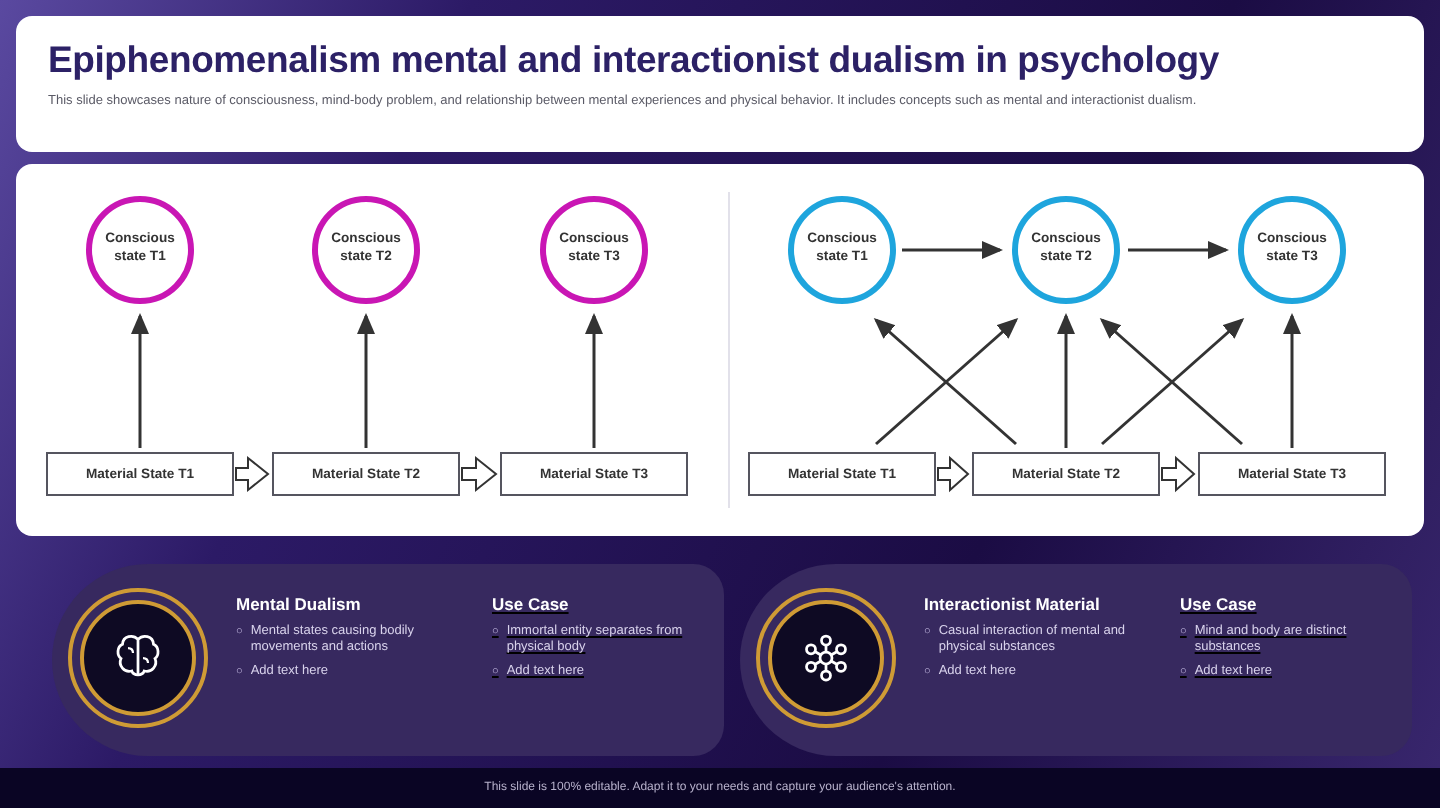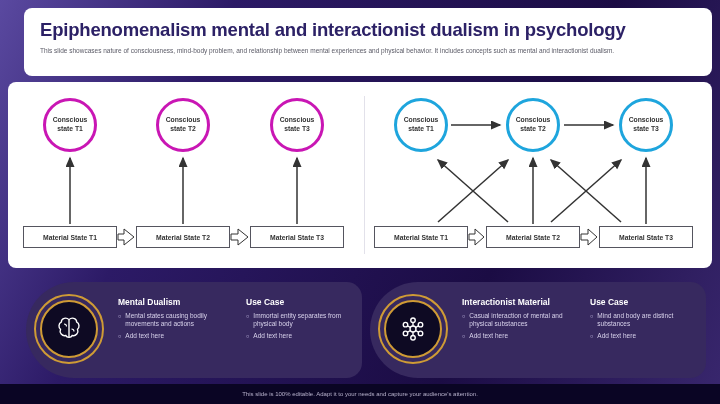--- a/index.html
+++ b/index.html
@@ -2,21 +2,21 @@
 <html><head>
 <meta charset="utf-8">
 <style>
   * { margin:0; padding:0; box-sizing:border-box; }
   html,body { width:720px; height:404px; }
   body { font-family:"Liberation Sans", sans-serif; background:#1b0c44; }
   .slide { position:relative; width:720px; height:404px; overflow:hidden;
            background:linear-gradient(115deg,#5a49a0 0%, #2c1a66 26%, #1b0c44 68%, #39276e 100%); }
 
   .card { position:absolute; background:#ffffff; border-radius:8px; }
-  .title-card { left:24px; right:8px; top:8px; height:68px; padding:11px 16px 0; }
+  .title-card { left:8px; right:8px; top:8px; height:68px; padding:11px 16px 0; }
   .page-title { font-size:18.5px; font-weight:bold; color:#2c2166; letter-spacing:-0.2px; }
   .subtitle { margin-top:6px; font-size:6.5px; color:#5a5a66; }
 
   .diagram-card { left:8px; right:8px; top:82px; height:186px; }
   .divider { position:absolute; left:356px; top:14px; bottom:14px; width:1px; background:#e2e1ea; }
 
   .arrows { position:absolute; left:0; top:0; width:704px; height:186px; }
 
   .circle { position:absolute; top:16px; width:54px; height:54px; border-radius:50%;
             background:#fff; display:flex; align-items:center; justify-content:center;
@@ -30,21 +30,21 @@
           font-size:6.8px; font-weight:bold; color:#333; }
 
   .panel { position:absolute; top:282px; width:336px; height:96px; background:#37295f;
            border-radius:50px 16px 16px 50px; }
   .icon-ring { position:absolute; left:8px; top:12px; width:70px; height:70px; border-radius:50%;
                border:2px solid #cf9b35; display:flex; align-items:center; justify-content:center; }
   .icon-core { width:58px; height:58px; border-radius:50%; background:#0e0a23;
                border:2px solid #cf9b35; display:flex; align-items:center; justify-content:center; }
   .pcol { position:absolute; top:15px; }
   .pcol.c1 { left:92px;  width:120px; }
-  .pcol.c2 { left:220px; width:110px; }
+  .pcol.c2 { left:220px; width:110px;text-decoration:underline; }
   .ptitle { font-size:8.5px; font-weight:bold; color:#ffffff; margin-bottom:5px; }
   .bullet { display:flex; gap:4px; margin-bottom:3px; font-size:6.5px; color:#d9d3ec; line-height:1.3; }
   .bullet::before { content:"○"; font-size:5.5px; color:#cdc3ea; line-height:1.6; }
 
   .footer-bar { position:absolute; left:0; right:0; bottom:0; height:20px; background:#0a0524;
                 display:flex; align-items:center; justify-content:center; }
   .footer-text { font-size:6px; color:#b8b2cc; }
 </style>
 </head>
 <body>

